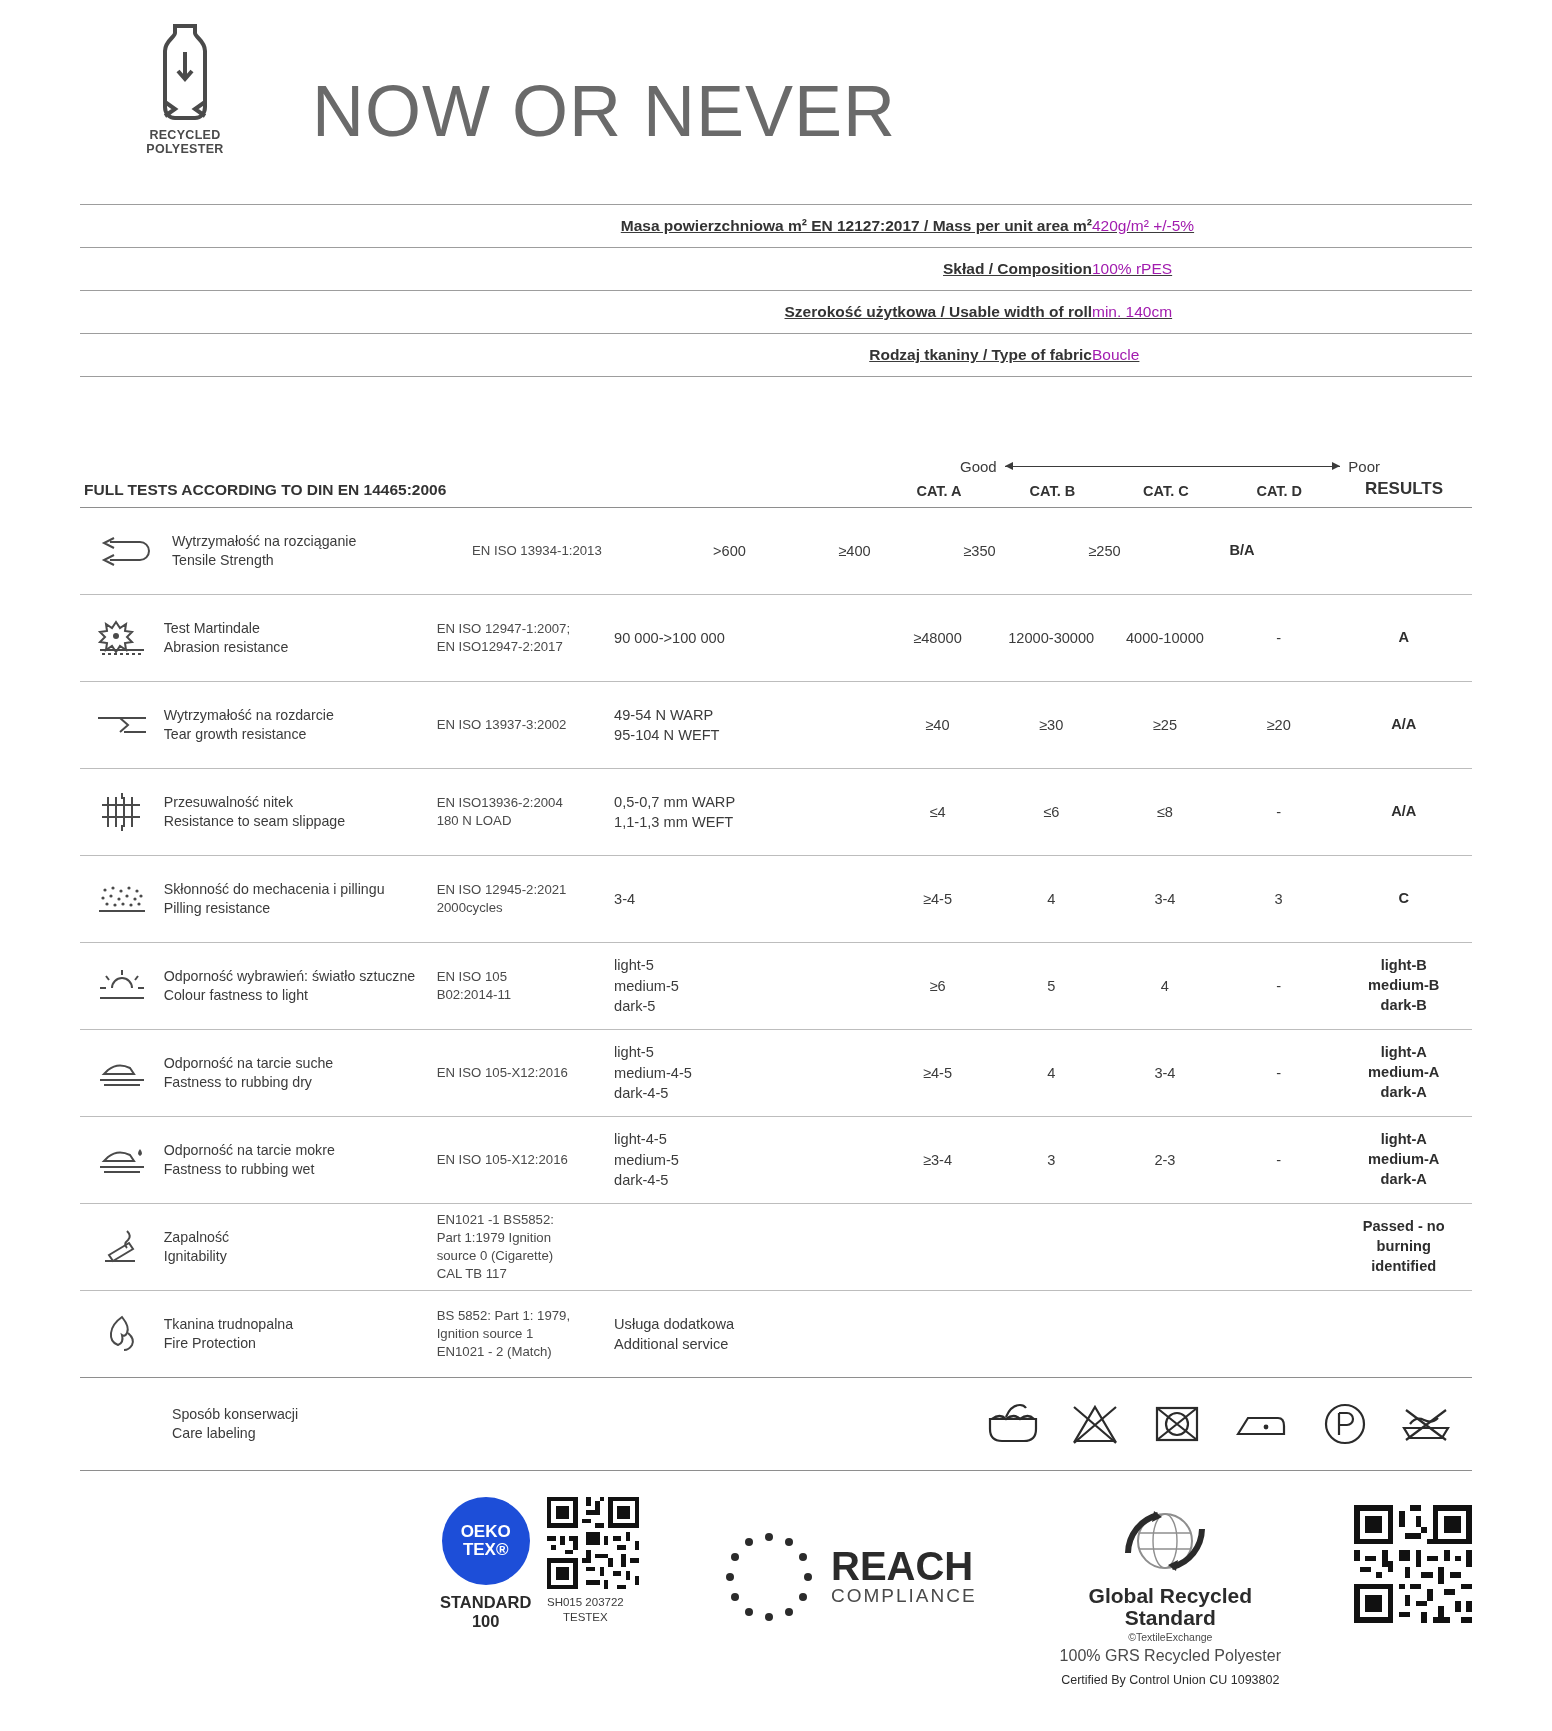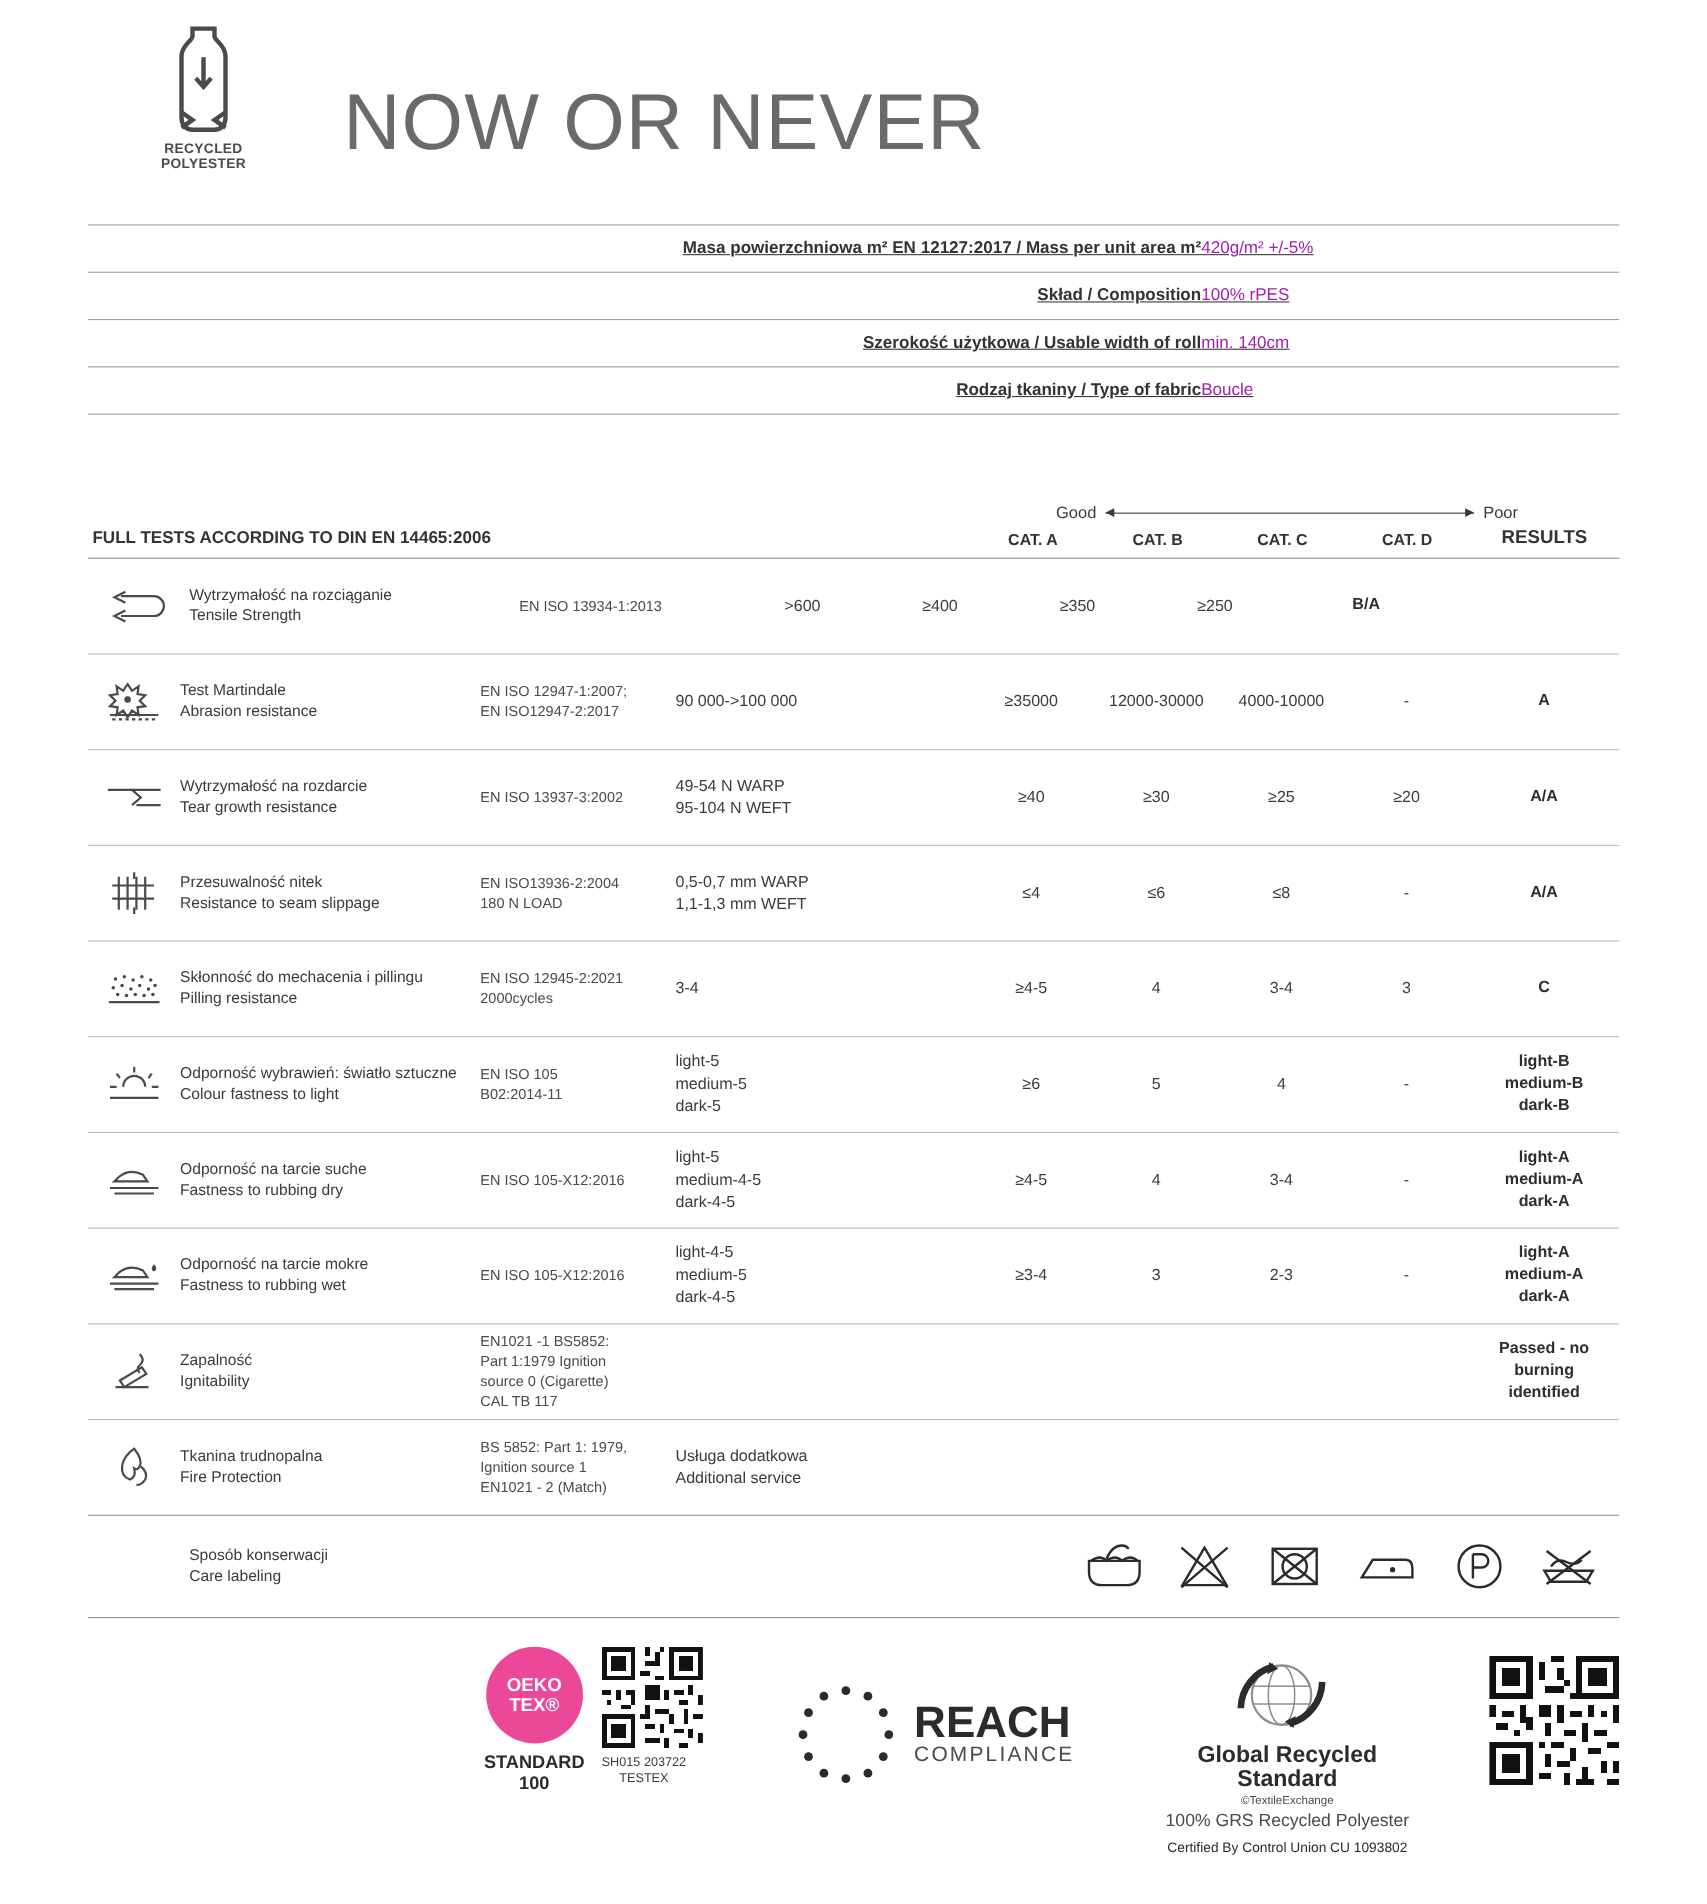--- a/index.html
+++ b/index.html
@@ -217,21 +217,21 @@
     margin-left: 360px;
   }
   .oeko-badge {
     display: flex;
     flex-direction: column;
     align-items: center;
   }
   .oeko-circle {
     width: 88px; height: 88px;
     border-radius: 50%;
-    background: #ec4899;
+    background: #1d4ed8;
     color: #fff;
     display: flex;
     flex-direction: column;
     justify-content: center;
     align-items: center;
     font-size: 17px;
     font-weight: bold;
     line-height: 1.05;
   }
   .oeko-std {
@@ -371,21 +371,21 @@
           <circle cx="20" cy="18" r="3" fill="#4a4a4a"></circle>
           <path d="M4 32 h44" stroke="#4a4a4a" stroke-width="2"></path>
           <path d="M6 36 h40" stroke="#4a4a4a" stroke-width="2" stroke-dasharray="3 3"></path>
         </svg>
       </div>
       <div class="c-name" style="white-space:pre-line">Test Martindale
 Abrasion resistance</div>
       <div class="c-norm" style="white-space:pre-line">EN ISO 12947-1:2007;
 EN ISO12947-2:2017</div>
       <div class="c-val" style="white-space:pre-line">90 000-&gt;100 000</div>
-      <div class="c-cat">≥35000</div>
+      <div class="c-cat">≥48000</div>
       <div class="c-cat">12000-30000</div>
       <div class="c-cat">4000-10000</div>
       <div class="c-cat">-</div>
       <div class="c-res" style="white-space:pre-line">A</div>
     </div>
 
     <div class="trow">
       <div class="c-icon">
         <svg width="56" height="30" viewBox="0 0 56 30">
           <path d="M4 8 h22 l8 7 l-8 7" fill="none" stroke="#4a4a4a" stroke-width="2"></path>

